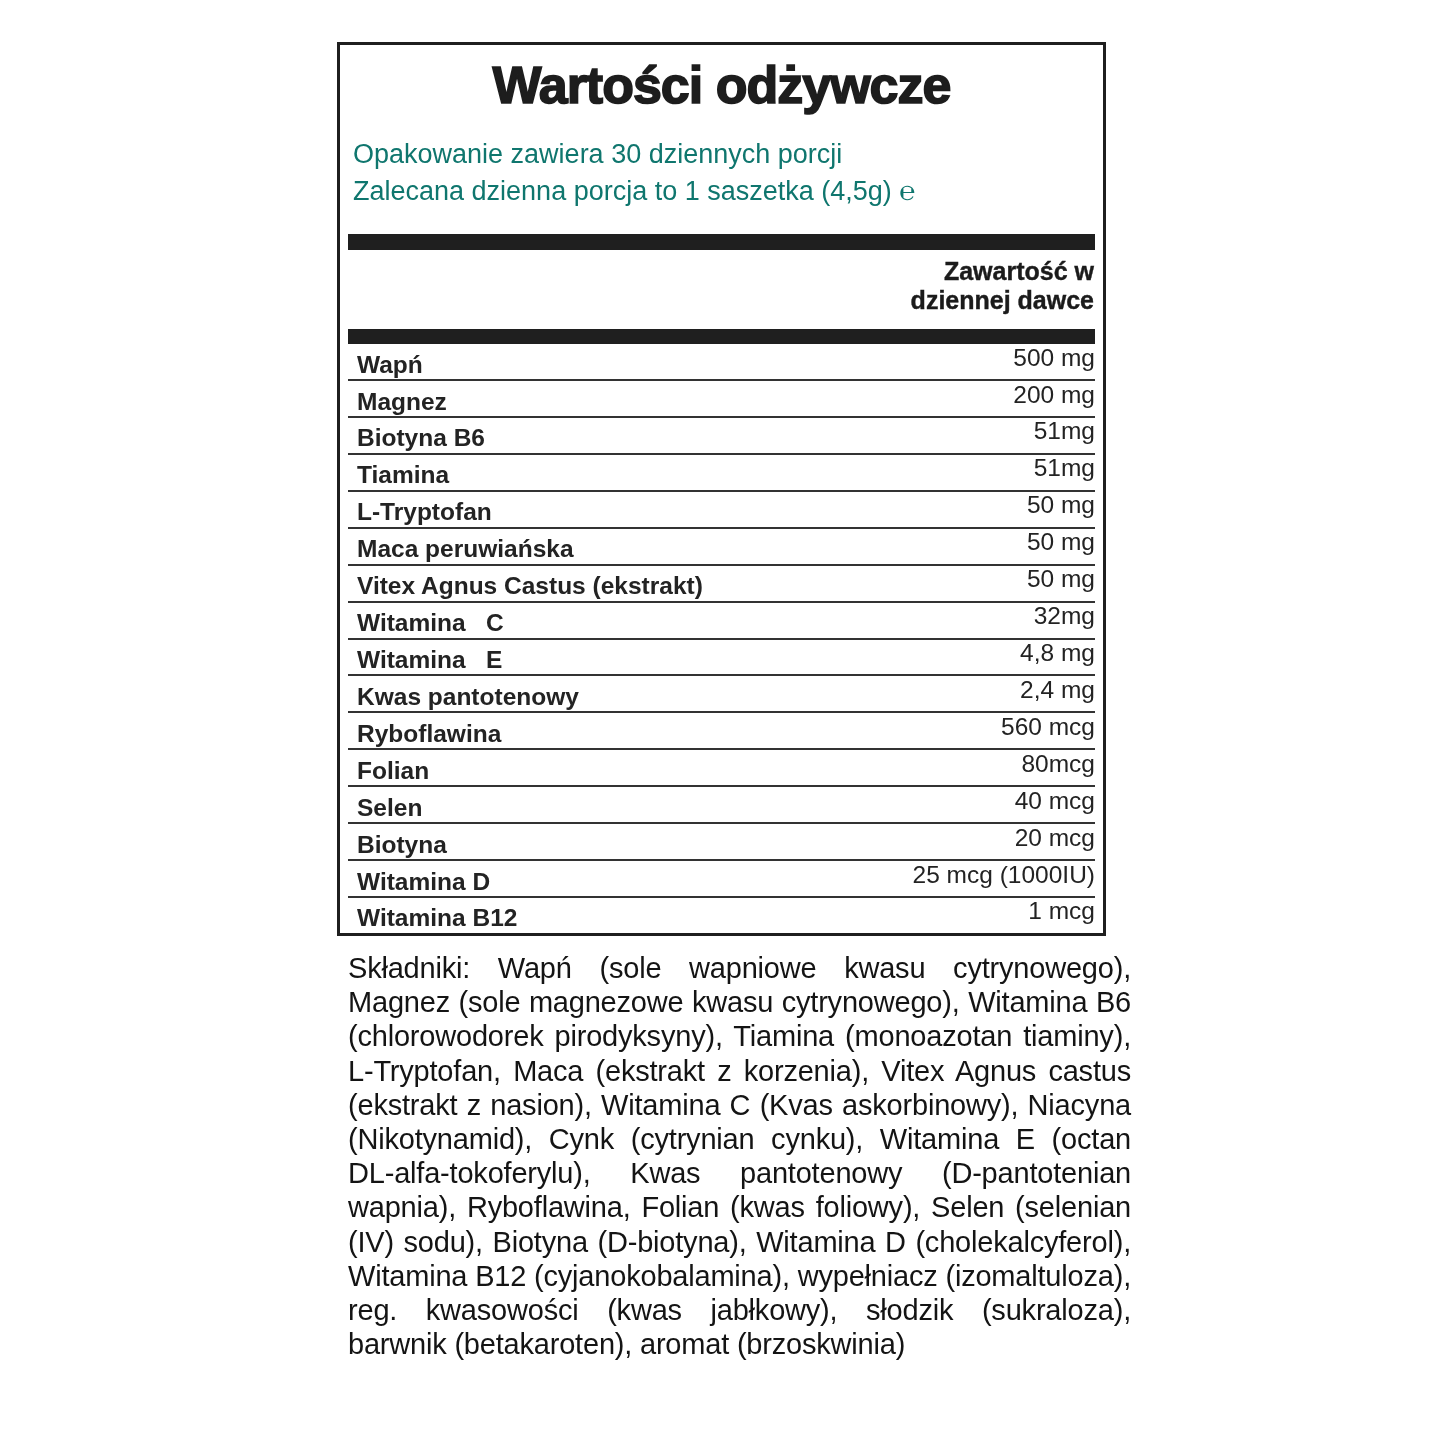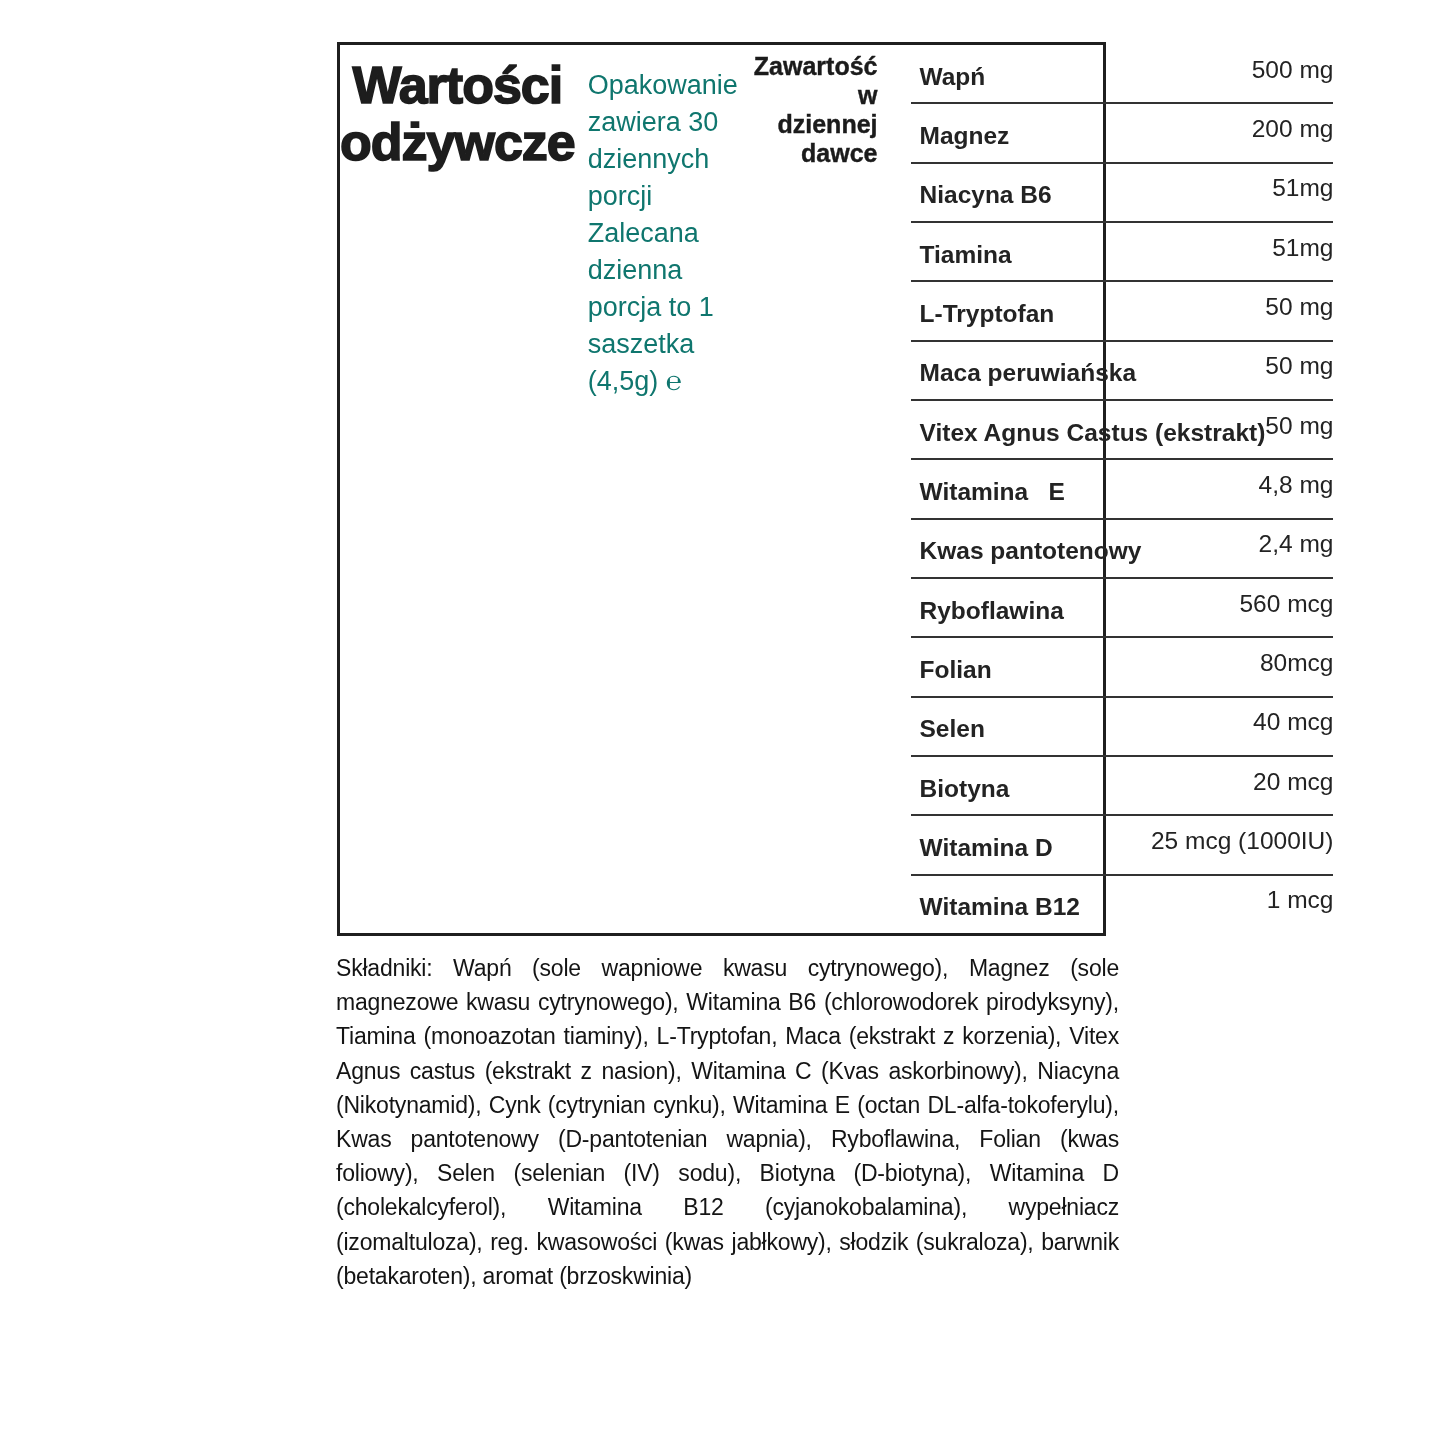--- a/index.html
+++ b/index.html
@@ -13,21 +13,21 @@
   .stage { position: relative; width: 1445px; height: 1445px; }
 
   
   .panel {
     position: absolute;
     left: 337px; top: 42px;
     width: 769px; height: 894px;
     border: 3px solid #1f1f1f;
     background: #ffffff;
     display: flex;
-    flex-direction: row;
+    flex-direction: column;
   }
   .panel-title {
     margin-top: 12px;
     text-align: center;
     font-size: 52px;
     font-weight: 700;
     letter-spacing: -1px;
     -webkit-text-stroke: 1.6px #1d1d1d;
     color: #1d1d1d;
     line-height: 1.1;
@@ -81,23 +81,23 @@
   .row .value {
     font-size: 24.5px;
     color: #232323;
     transform: translateY(-4px);
     white-space: pre;
   }
 
   
   .ingredients {
     position: absolute;
-    left: 336px; top: 951px;
+    left: 348px; top: 951px;
     width: 783px;
-    font-size: 23px;
+    font-size: 29px;
     line-height: 34.2px;
     text-align: justify;
     color: #141414;
     letter-spacing: -0.2px;
   }
 </style>
 </head>
 <body>
 
 <div class="stage">
@@ -121,38 +121,42 @@
     <div class="rows">
       <div class="row">
           <span class="name">Wapń</span>
           <span class="value">500 mg</span>
         </div>
       <div class="row">
           <span class="name">Magnez</span>
           <span class="value">200 mg</span>
         </div>
       <div class="row">
-          <span class="name">Niacyna B6</span>
+          <span class="name">Biotyna B6</span>
           <span class="value">51mg</span>
         </div>
       <div class="row">
           <span class="name">Tiamina</span>
           <span class="value">51mg</span>
         </div>
       <div class="row">
           <span class="name">L-Tryptofan</span>
           <span class="value">50 mg</span>
         </div>
       <div class="row">
           <span class="name">Maca peruwiańska</span>
           <span class="value">50 mg</span>
         </div>
       <div class="row">
           <span class="name">Vitex Agnus Castus (ekstrakt)</span>
           <span class="value">50 mg</span>
+        </div>
+      <div class="row">
+          <span class="name">Witamina   C</span>
+          <span class="value">32mg</span>
         </div>
       <div class="row">
           <span class="name">Witamina   E</span>
           <span class="value">4,8 mg</span>
         </div>
       <div class="row">
           <span class="name">Kwas pantotenowy</span>
           <span class="value">2,4 mg</span>
         </div>
       <div class="row">

